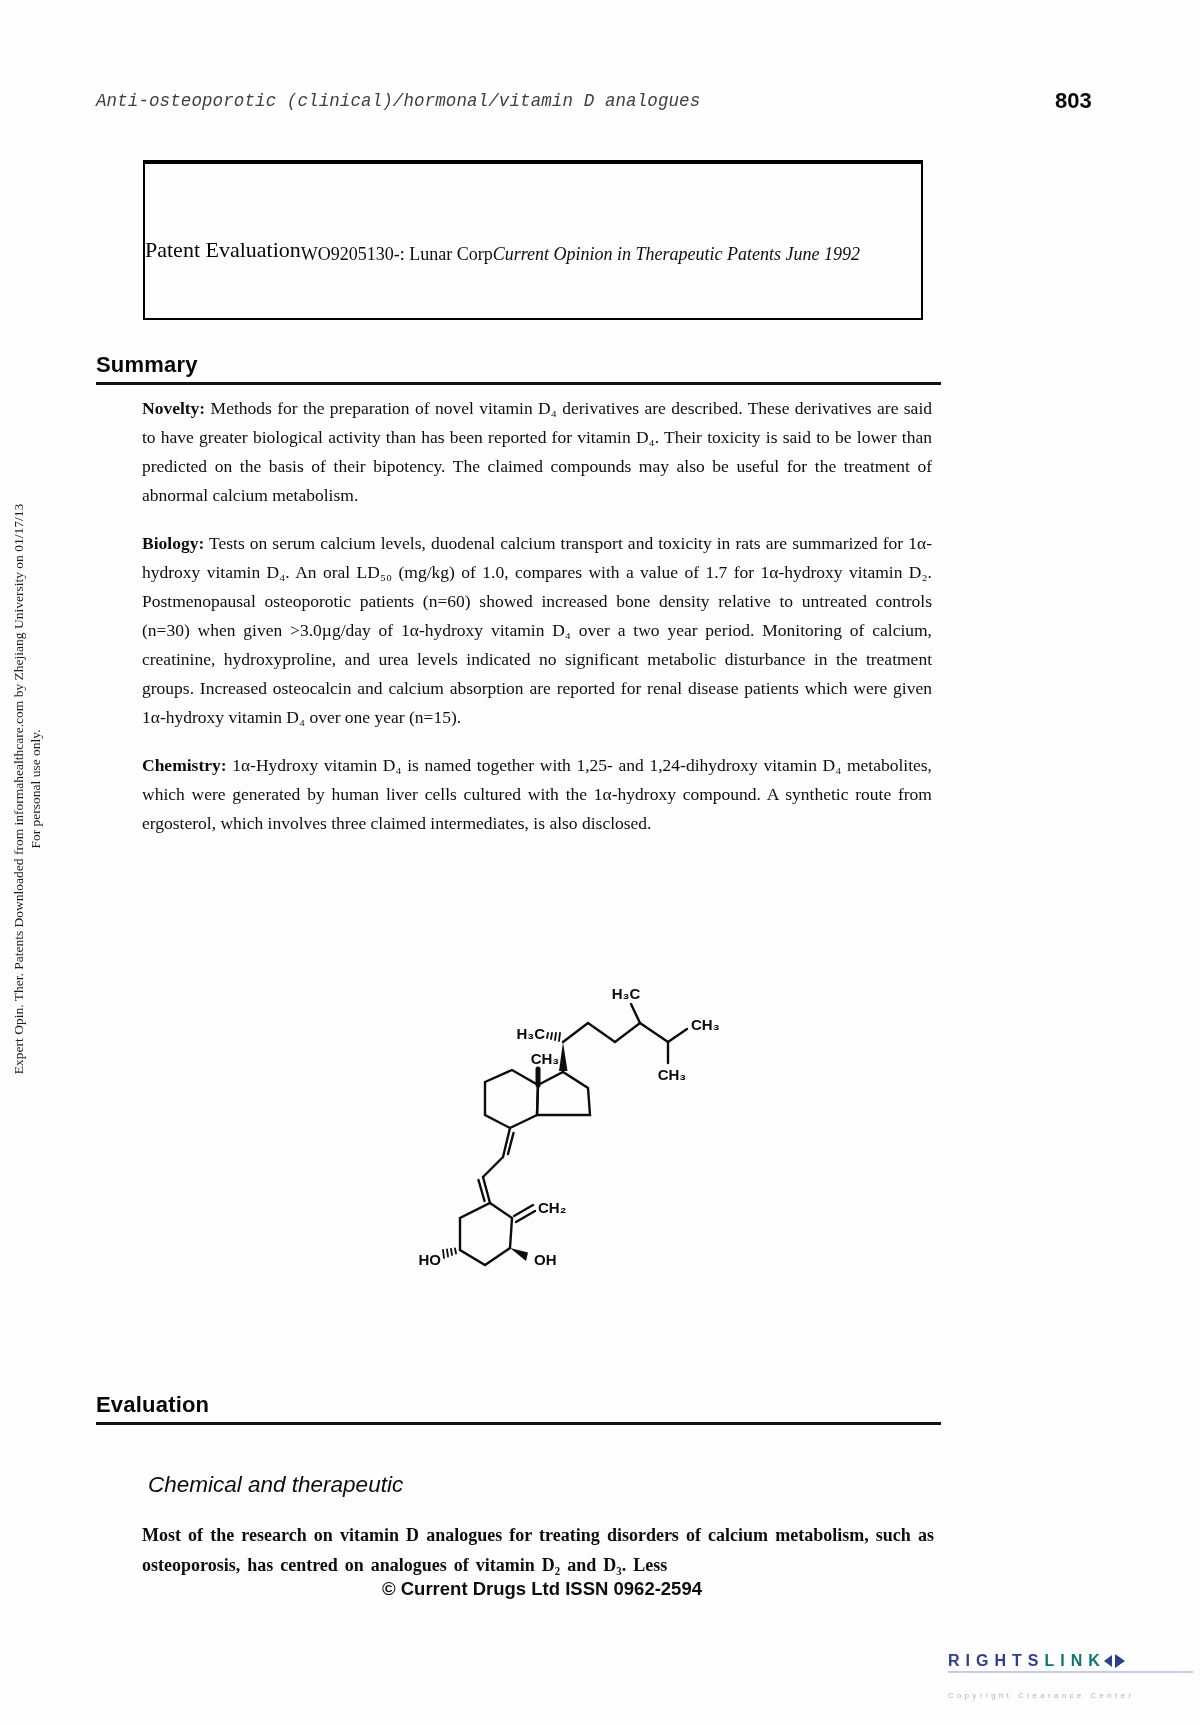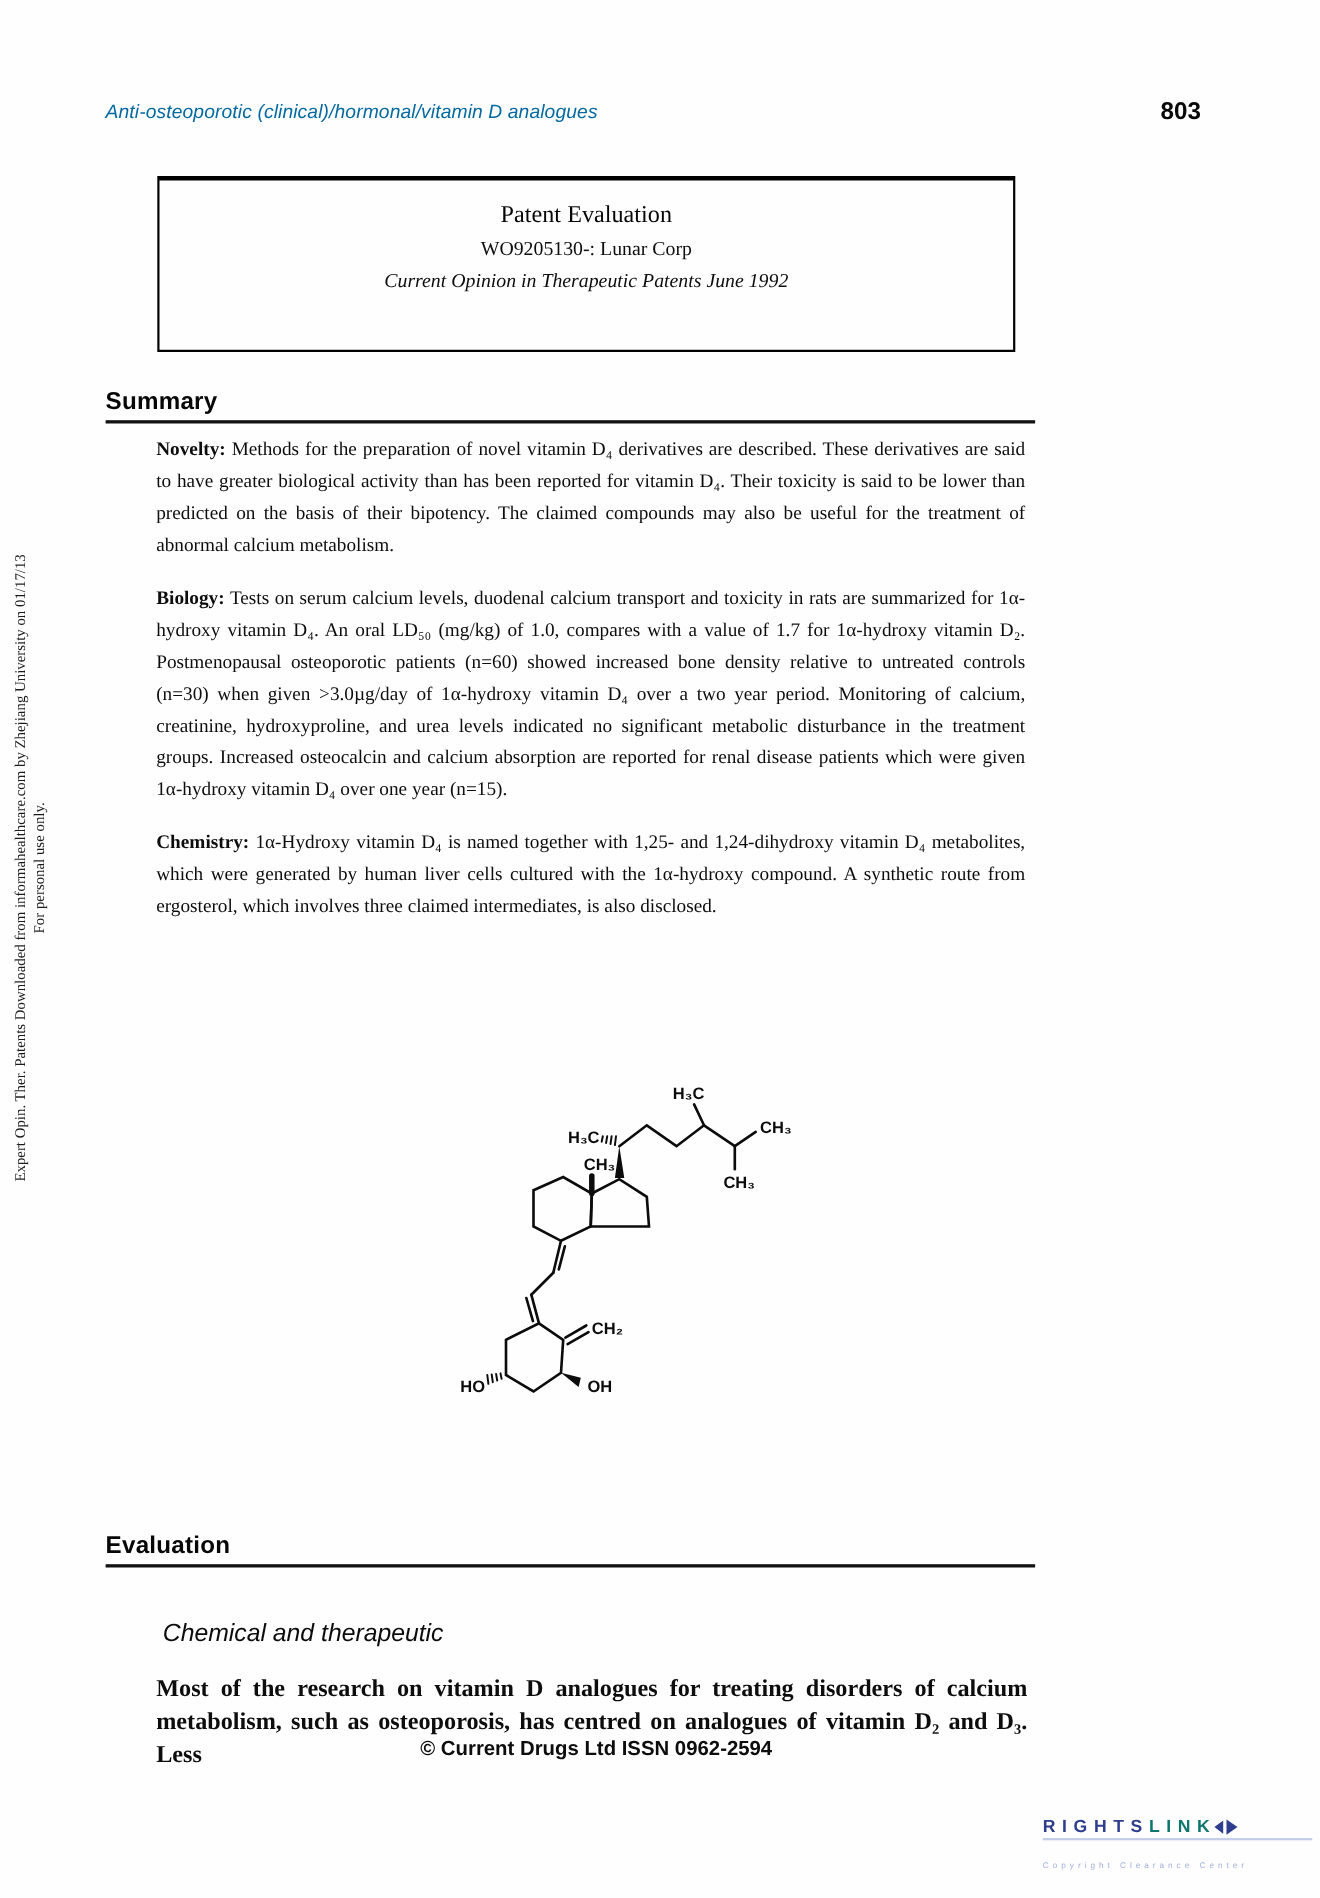--- a/index.html
+++ b/index.html
@@ -5,40 +5,40 @@
   html,body{margin:0;padding:0;}
   body{
     width:1200px;height:1725px;position:relative;background:#fefefe;
     font-family:"Liberation Serif","DejaVu Serif",serif;color:#0d0d0d;
     overflow:hidden;
   }
   .abs{position:absolute;}
 
   
   .running-title{
-    left:96px;top:91px;font-family:Liberation Sans, sans-serif;
-    font-style:italic;font-size:17.5px;letter-spacing:.1px;color:#0369a1;
+    left:96px;top:91px;font-family:Liberation Mono, monospace;
+    font-style:italic;font-size:17.5px;letter-spacing:.1px;color:#404040;
   }
   .page-number{
     left:1055px;top:88px;font-family:"Liberation Sans","DejaVu Sans",sans-serif;
     font-weight:700;font-size:22px;color:#080808;
   }
 
   
   .watermark{
     left:10px;top:1140px;width:702px;height:40px;
     transform:rotate(-90deg);transform-origin:0 0;
     text-align:center;font-size:13.5px;line-height:17px;color:#1a1a1a;
   }
 
   
   .title-box{
     left:143px;top:160px;width:780px;height:160px;box-sizing:border-box;
     border:2px solid #000;border-top:4px solid #000;
-    display:flex;flex-direction:column;align-items:center;justify-content:flex-start;
+    display:flex;flex-direction:row;align-items:center;justify-content:flex-start;
     padding-top:18px;
   }
   .tb-kicker{font-size:22px;color:#060606;}
   .tb-patent{font-size:18px;margin-top:8px;}
   .tb-title{
     font-family:"Liberation Sans","DejaVu Sans",sans-serif;font-weight:700;
     font-size:27px;margin-top:7px;letter-spacing:.2px;color:#050505;
   }
   .tb-journal{font-style:italic;font-size:18px;margin-top:8px;}
 
@@ -55,21 +55,21 @@
   }
   .copy p{margin:0 0 19px 0;}
   .lead{font-weight:700;}
   .structure-label{font-weight:700;}
 
   .evaluation-sub{
     left:148px;top:1472px;font-family:"Liberation Sans","DejaVu Sans",sans-serif;
     font-style:italic;font-size:22.5px;color:#0c0c0c;
   }
   .evaluation-copy{
-    left:142px;top:1520px;width:792px;font-size:22px;line-height:30px;
+    left:142px;top:1520px;width:792px;font-size:18px;line-height:30px;
     font-weight:700;text-align:justify;word-spacing:2.5px;
   }
 
   .footer-copy{
     left:142px;top:1578px;width:800px;text-align:center;
     font-family:"Liberation Sans","DejaVu Sans",sans-serif;font-weight:700;font-size:18.5px;
   }
 
   
   .structure-wrap{left:395px;top:972px;width:350px;height:310px;}

